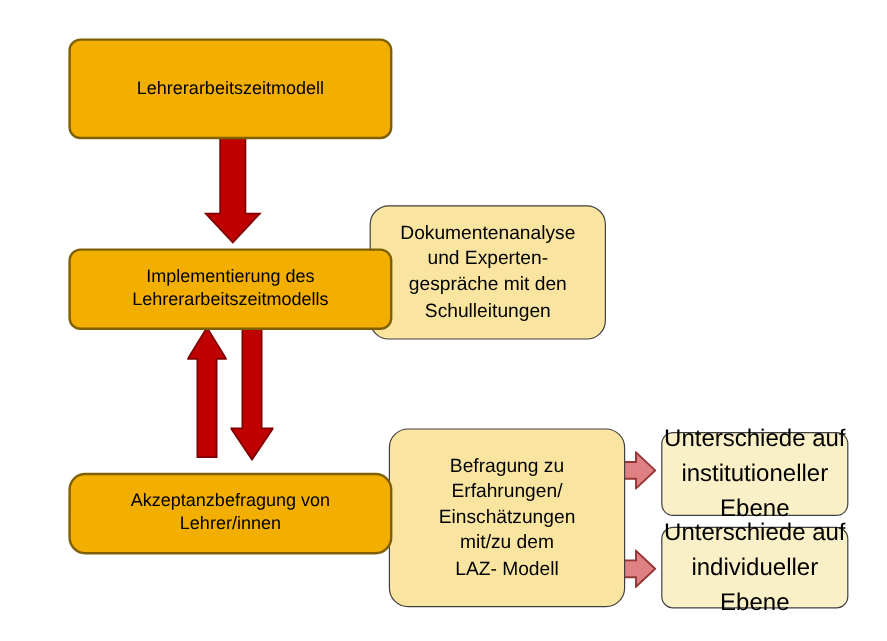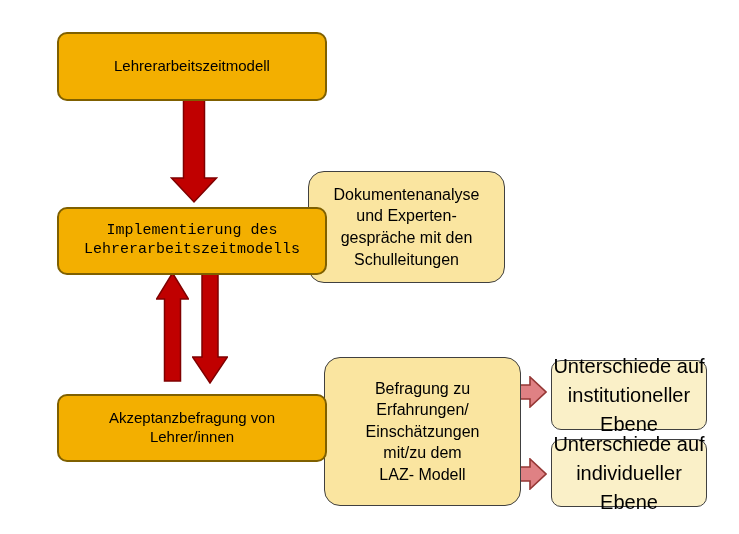--- a/index.html
+++ b/index.html
@@ -52,23 +52,23 @@
     stroke-width: 1.5;
     stroke-linejoin: miter;
   }
   .result polygon {
     fill: var(--result-arrow-fill, #DF8184);
     stroke: var(--result-arrow-border, #953735);
     stroke-width: 1.6;
     stroke-linejoin: miter;
   }
   
-  #box-p1 { left: 57px;  top: 32px;  width: 270px; height: 69px; }
-  #box-p2 { left: 57px;  top: 207px; width: 270px; height: 68px; font-family: Liberation Mono, monospace; }
-  #box-p3 { left: 57px;  top: 394px; width: 270px; height: 68px; }
+  #box-p1 { left: 57px;  top: 32px;  width: 270px; height: 84px; }
+  #box-p2 { left: 57px;  top: 207px; width: 270px; height: 68px; }
+  #box-p3 { left: 57px;  top: 394px; width: 270px; height: 68px; border-radius: 14px; }
   #box-m1 { left: 308px; top: 7px;   width: 197px; height: 116px; }
   #box-m2 { left: 308px; top: 171px; width: 197px; height: 112px; }
   #box-m3 { left: 324px; top: 357px; width: 197px; height: 149px; }
   #box-o1 { left: 551px; top: 360px; width: 156px; height: 70px; }
   #box-o2 { left: 551px; top: 439px; width: 156px; height: 68px; }
   #arr-down-1 { left: 168px; top: 86px; }
   #arr-up     { left: 156px; top: 272px; }
   #arr-down-2 { left: 192px; top: 272px; }
   #arr-r1 { left: 513px; top: 376px; }
   #arr-r2 { left: 513px; top: 458px; }

